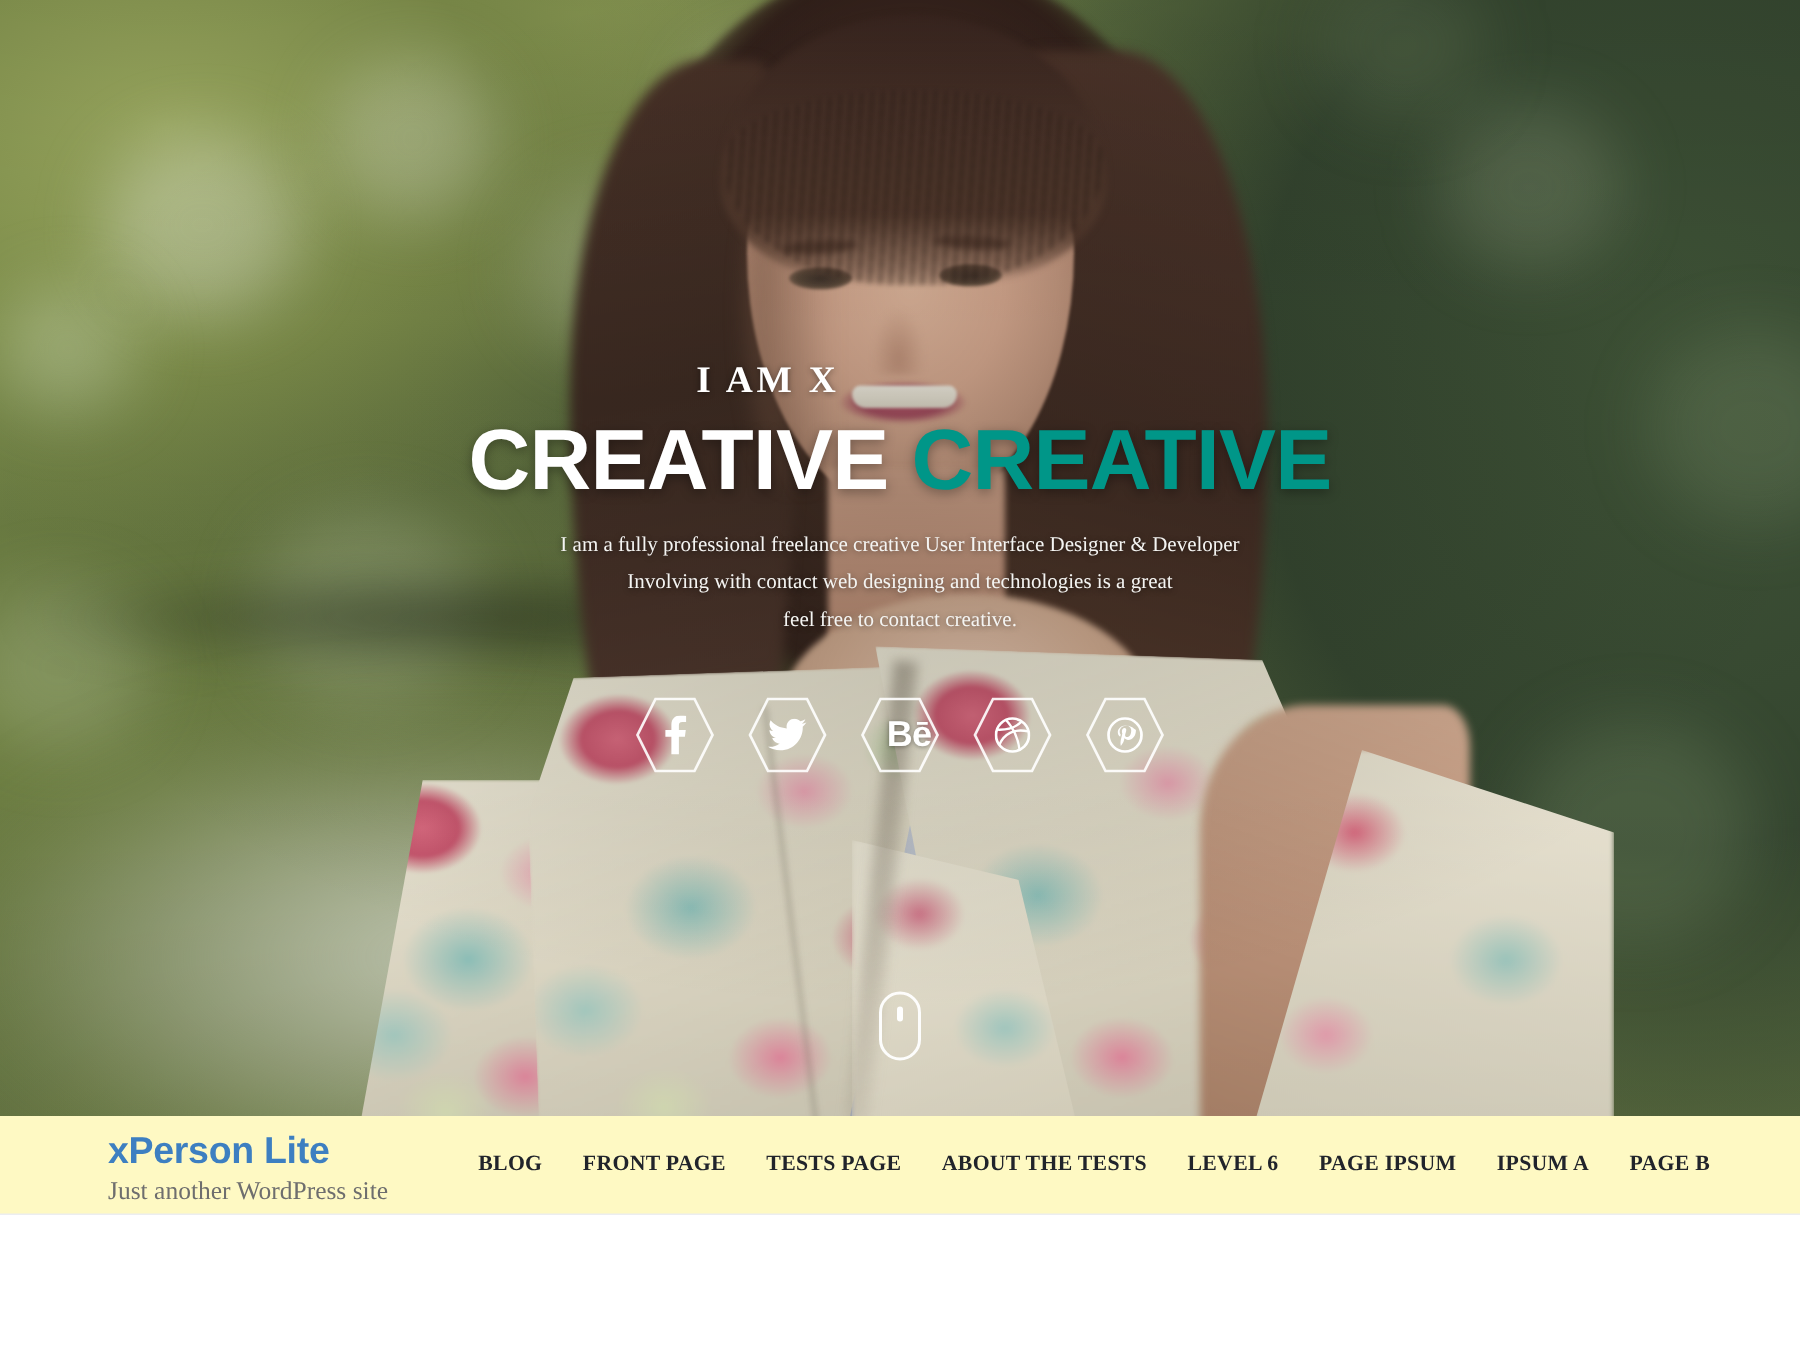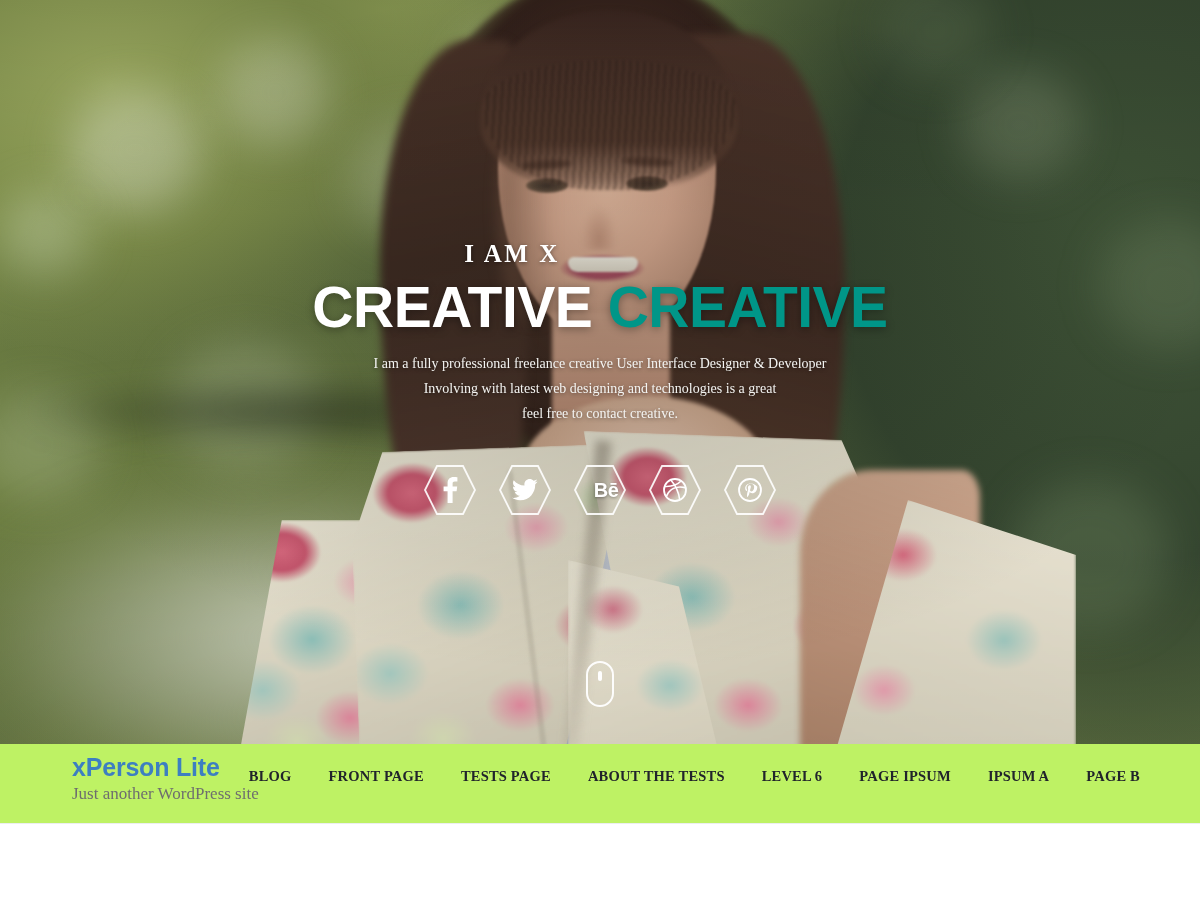--- a/index.html
+++ b/index.html
@@ -348,22 +348,22 @@
     margin-left: -2px;
     width: 4px; height: 10px;
     background: #ffffff;
     border-radius: 2px;
   }
 
   
   #site-header {
     position: absolute;
     left: 0; top: 744px;
-    width: 1200px; height: 80px;
-    background: #bef264;
+    width: 1200px; height: 66px;
+    background: #fef9c3;
     border-bottom: 1px solid #eceef0;
     z-index: 10;
   }
   #branding {
     position: absolute;
     left: 72px; top: 8px;
   }
   #site-title {
     font-family: "Liberation Sans", sans-serif;
     font-weight: bold;
@@ -378,21 +378,21 @@
     font-size: 17px;
     color: #6e6e6e;
     line-height: 22px;
     margin-top: 1px;
   }
   #primary-nav {
     position: absolute;
     right: 60px; top: 24px;
     display: flex;
     align-items: center;
-    gap: 37px;
+    gap: 27px;
   }
   #primary-nav .nav-item {
     font-family: "Liberation Serif", serif;
     font-weight: bold;
     font-size: 14.5px;
     letter-spacing: 0.2px;
     color: #21242b;
     white-space: nowrap;
     cursor: pointer;
     text-decoration: none;
@@ -461,21 +461,21 @@
   <div id="hero-tint"></div>
 
   <div id="hero-content">
 
     <div id="hero-pretitle">I AM X</div>
 
     <div id="hero-title"><span>CREATIVE </span><span class="accent">CREATIVE</span></div>
 
     <div id="hero-desc">
       <div>I am a fully professional freelance creative User Interface Designer &amp; Developer</div>
-      <div>Involving with latest web designing and technologies is a great</div>
+      <div>Involving with contact web designing and technologies is a great</div>
       <div>feel free to contact creative.</div>
     </div>
 
     <div id="hero-social">
 
       <a class="hexbtn">
         <svg class="hexframe" width="54" height="54" viewBox="0 0 54 54">
           <polygon points="14,3 40,3 52,27 40,51 14,51 2,27" fill="none" stroke="rgba(255,255,255,0.9)" stroke-width="1.8"></polygon>
         </svg>
         <span class="glyph">
@@ -493,21 +493,21 @@
           <svg width="26" height="22" viewBox="0 0 26 22">
             <path d="M25.6 2.6c-0.95 0.42-1.96 0.7-3.03 0.83 1.09-0.65 1.93-1.69 2.32-2.93-1.02 0.6-2.15 1.04-3.35 1.28C20.58 0.76 19.2 0.1 17.68 0.1c-2.93 0-5.3 2.37-5.3 5.3 0 0.42 0.05 0.82 0.14 1.21C8.1 6.39 4.3 4.34 1.76 1.2 1.3 1.98 1.04 2.88 1.04 3.85c0 1.84 0.94 3.47 2.36 4.42-0.87-0.03-1.69-0.27-2.4-0.67v0.07c0 2.57 1.83 4.71 4.25 5.2-0.44 0.12-0.91 0.18-1.39 0.18-0.34 0-0.67-0.03-1-0.09 0.67 2.11 2.63 3.64 4.95 3.68-1.81 1.42-4.1 2.27-6.58 2.27-0.43 0-0.85-0.03-1.26-0.07 2.35 1.5 5.13 2.38 8.12 2.38 9.75 0 15.08-8.07 15.08-15.07l-0.02-0.69C24.0 4.58 24.9 3.66 25.6 2.6z" fill="#ffffff"></path>
           </svg>
         </span>
       </a>
 
       <a class="hexbtn">
         <svg class="hexframe" width="54" height="54" viewBox="0 0 54 54">
           <polygon points="14,3 40,3 52,27 40,51 14,51 2,27" fill="none" stroke="rgba(255,255,255,0.9)" stroke-width="1.8"></polygon>
         </svg>
-        <span class="glyph" style="font-size:20px;font-weight:bold;letter-spacing:-0.5px;padding-left:12px;">Bē</span>
+        <span class="glyph" style="font-size:24px;font-weight:bold;letter-spacing:-0.5px;padding-left:12px;">Bē</span>
       </a>
 
       <a class="hexbtn">
         <svg class="hexframe" width="54" height="54" viewBox="0 0 54 54">
           <polygon points="14,3 40,3 52,27 40,51 14,51 2,27" fill="none" stroke="rgba(255,255,255,0.9)" stroke-width="1.8"></polygon>
         </svg>
         <span class="glyph">
           <svg width="24" height="24" viewBox="0 0 24 24">
             <circle cx="12" cy="12" r="11" fill="none" stroke="#ffffff" stroke-width="1.8"></circle>
             <path d="M1.6 8.4c6.6 0.4 12.6-1.4 16.8-5.6" fill="none" stroke="#ffffff" stroke-width="1.6"></path>

